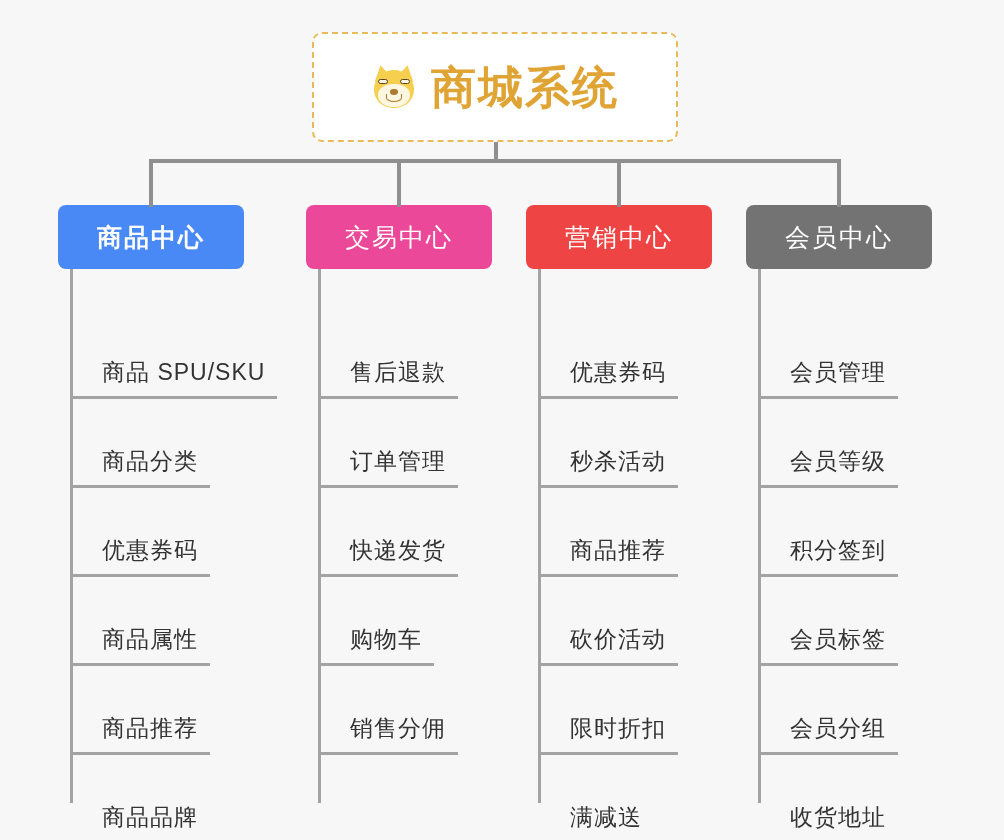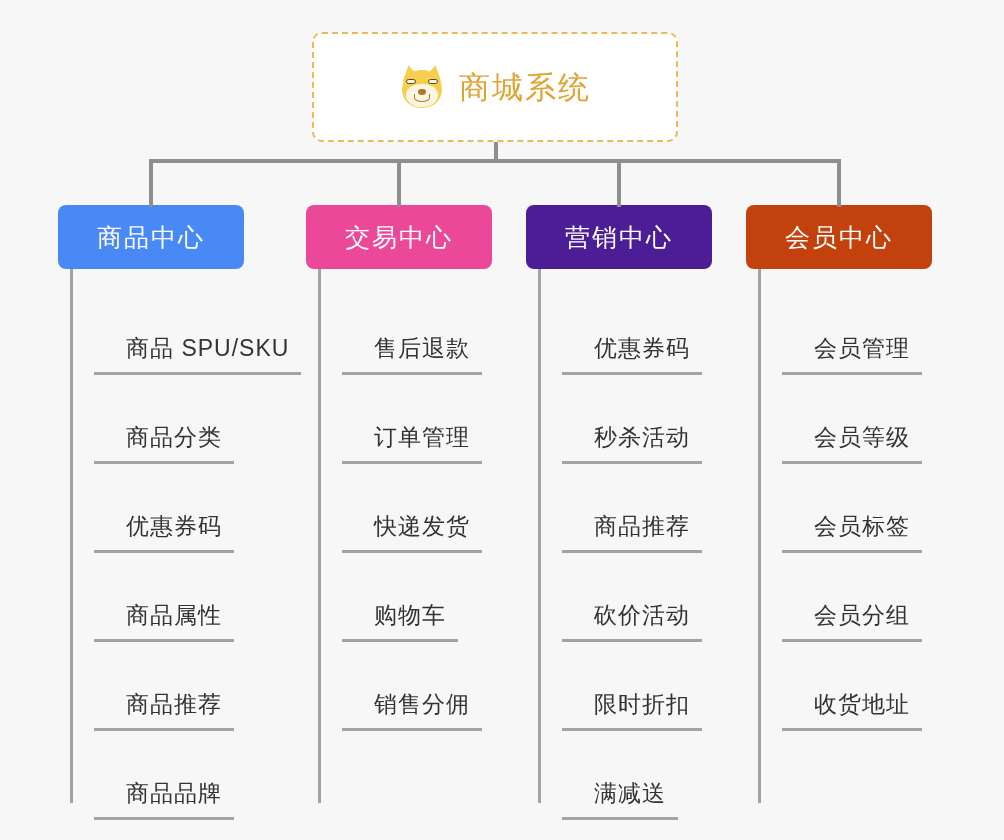--- a/index.html
+++ b/index.html
@@ -29,25 +29,26 @@
     background: #ffffff;
     border: 2px dashed #eab95a;
     border-radius: 10px;
     display: flex;
     align-items: center;
     justify-content: center;
     gap: 14px;
   }
 
   .root-title {
-    font-size: 31px;
+    font-size: 45px;
     color: #e0a434;
     letter-spacing: 2px;
     line-height: 1;
     white-space: nowrap;
+    font-weight: bold;
   }
 
   
   .shiba {
     position: relative;
     width: 46px;
     height: 44px;
     flex: 0 0 46px;
   }
   .shiba .ear {
@@ -138,23 +139,22 @@
 
   .leaf-list {
     position: relative;
     margin-top: 64px;
     padding-left: 12px;
   }
   .leaf {
     position: relative;
     height: 89px;
     display: flex;
-    align-items: flex-start;
+    align-items: center;
     justify-content: flex-start;
-    margin-left: 24px;
   }
   .leaf-label {
     display: inline-block;
     font-size: 23px;
     color: #333333;
     letter-spacing: 1px;
     white-space: nowrap;
     padding: 0 12px 8px 32px;
     border-bottom: 3px solid #a3a3a3;
   }
@@ -176,21 +176,21 @@
       <span class="mouth"></span>
     </span>
     <span class="root-title">商城系统</span>
   </div>
 
   <div class="conn conn-root-stem"></div>
   <div class="conn conn-bus"></div>
 
   <div id="branches">
       <div class="branch" style="left: 58px; width: 186px;">
-        <div class="branch-header" style="background: rgb(73, 137, 245);">
+        <div class="branch-header" style="background: rgb(73, 137, 245); font-weight: bold;">
           <span>商品中心</span>
         </div>
         <div class="spine" style="height: 534px;"></div>
         <div class="leaf-list">
           <div class="leaf">
             <span class="leaf-label">商品 SPU/SKU</span>
           </div>
           <div class="leaf">
             <span class="leaf-label">商品分类</span>
           </div>
@@ -225,21 +225,21 @@
           </div>
           <div class="leaf">
             <span class="leaf-label">购物车</span>
           </div>
           <div class="leaf">
             <span class="leaf-label">销售分佣</span>
           </div>
         </div>
       </div>
       <div class="branch" style="left: 526px; width: 186px;">
-        <div class="branch-header" style="background: #4c1d95;">
+        <div class="branch-header" style="background: #ef4444;">
           <span>营销中心</span>
         </div>
         <div class="spine" style="height: 534px;"></div>
         <div class="leaf-list">
           <div class="leaf">
             <span class="leaf-label">优惠券码</span>
           </div>
           <div class="leaf">
             <span class="leaf-label">秒杀活动</span>
           </div>
@@ -251,30 +251,33 @@
           </div>
           <div class="leaf">
             <span class="leaf-label">限时折扣</span>
           </div>
           <div class="leaf">
             <span class="leaf-label">满减送</span>
           </div>
         </div>
       </div>
       <div class="branch" style="left: 746px; width: 186px;">
-        <div class="branch-header" style="background: #c2410c;">
+        <div class="branch-header" style="background: #737373;">
           <span>会员中心</span>
         </div>
         <div class="spine" style="height: 534px;"></div>
         <div class="leaf-list">
           <div class="leaf">
             <span class="leaf-label">会员管理</span>
           </div>
           <div class="leaf">
             <span class="leaf-label">会员等级</span>
+          </div>
+          <div class="leaf">
+            <span class="leaf-label">积分签到</span>
           </div>
           <div class="leaf">
             <span class="leaf-label">会员标签</span>
           </div>
           <div class="leaf">
             <span class="leaf-label">会员分组</span>
           </div>
           <div class="leaf">
             <span class="leaf-label">收货地址</span>
           </div>

